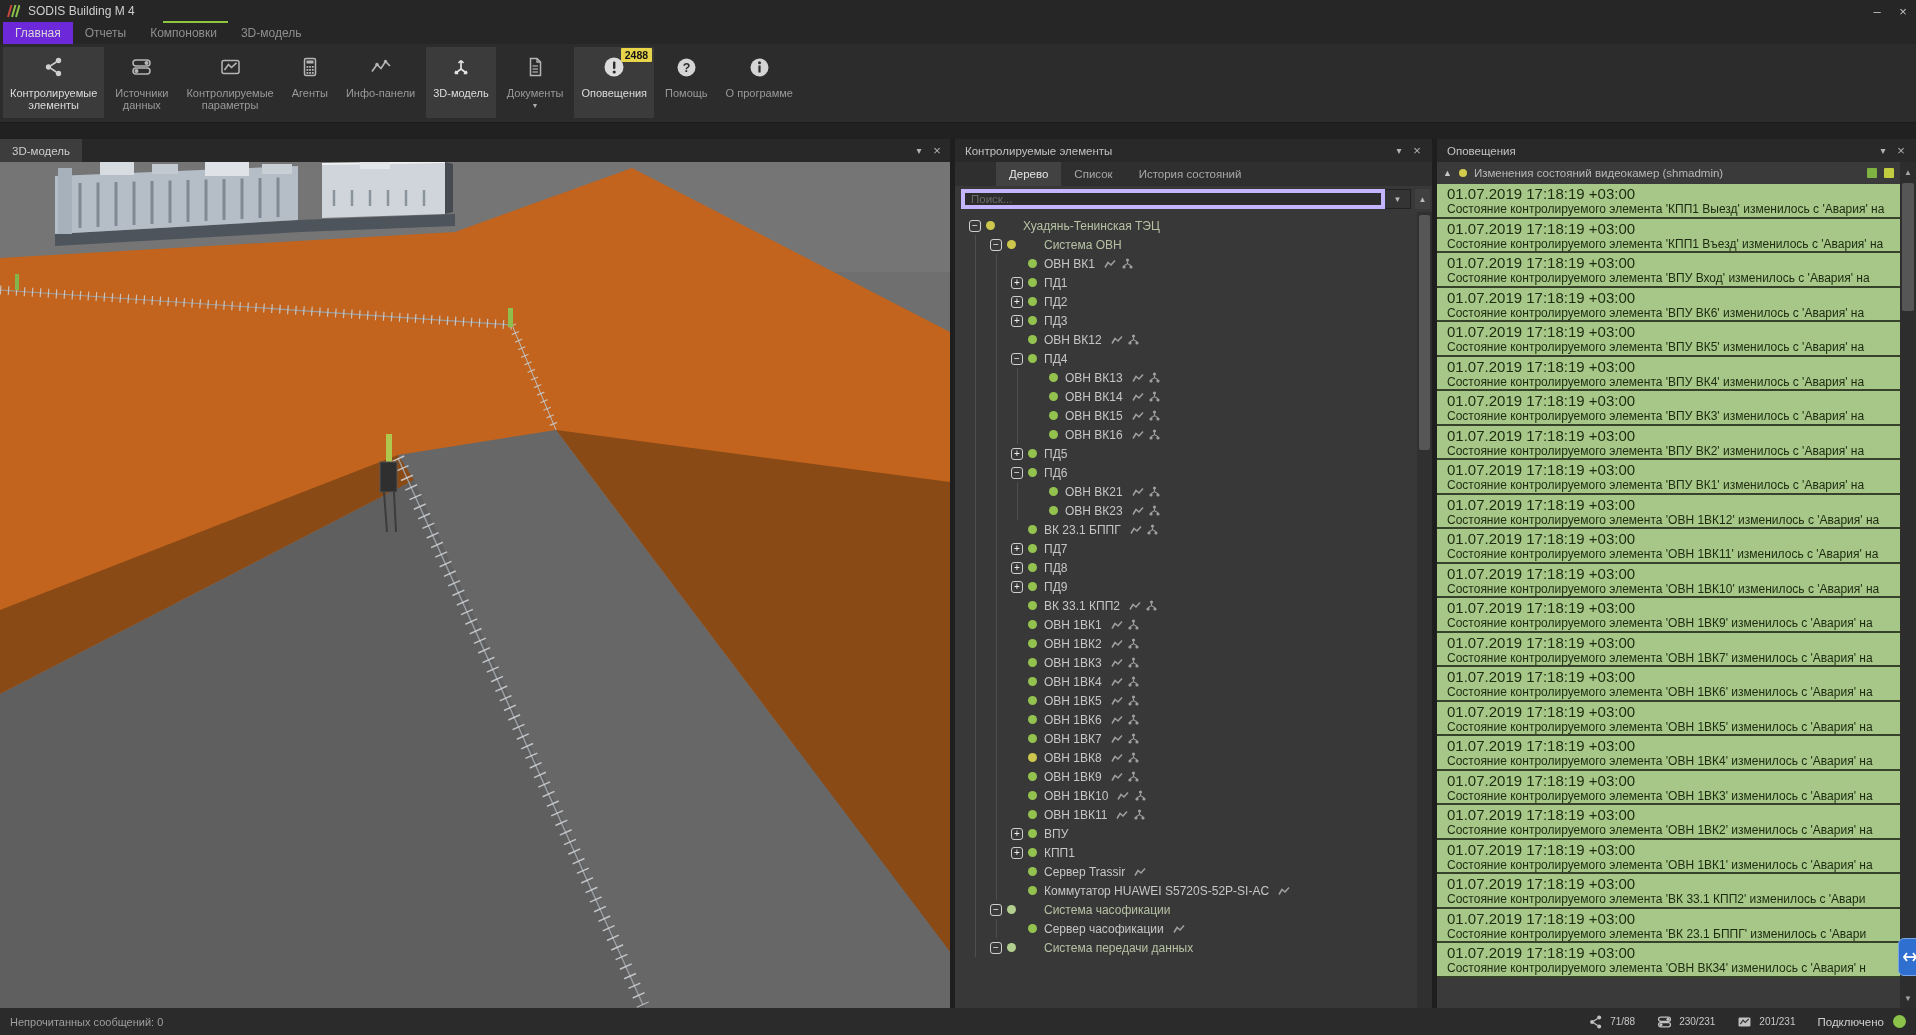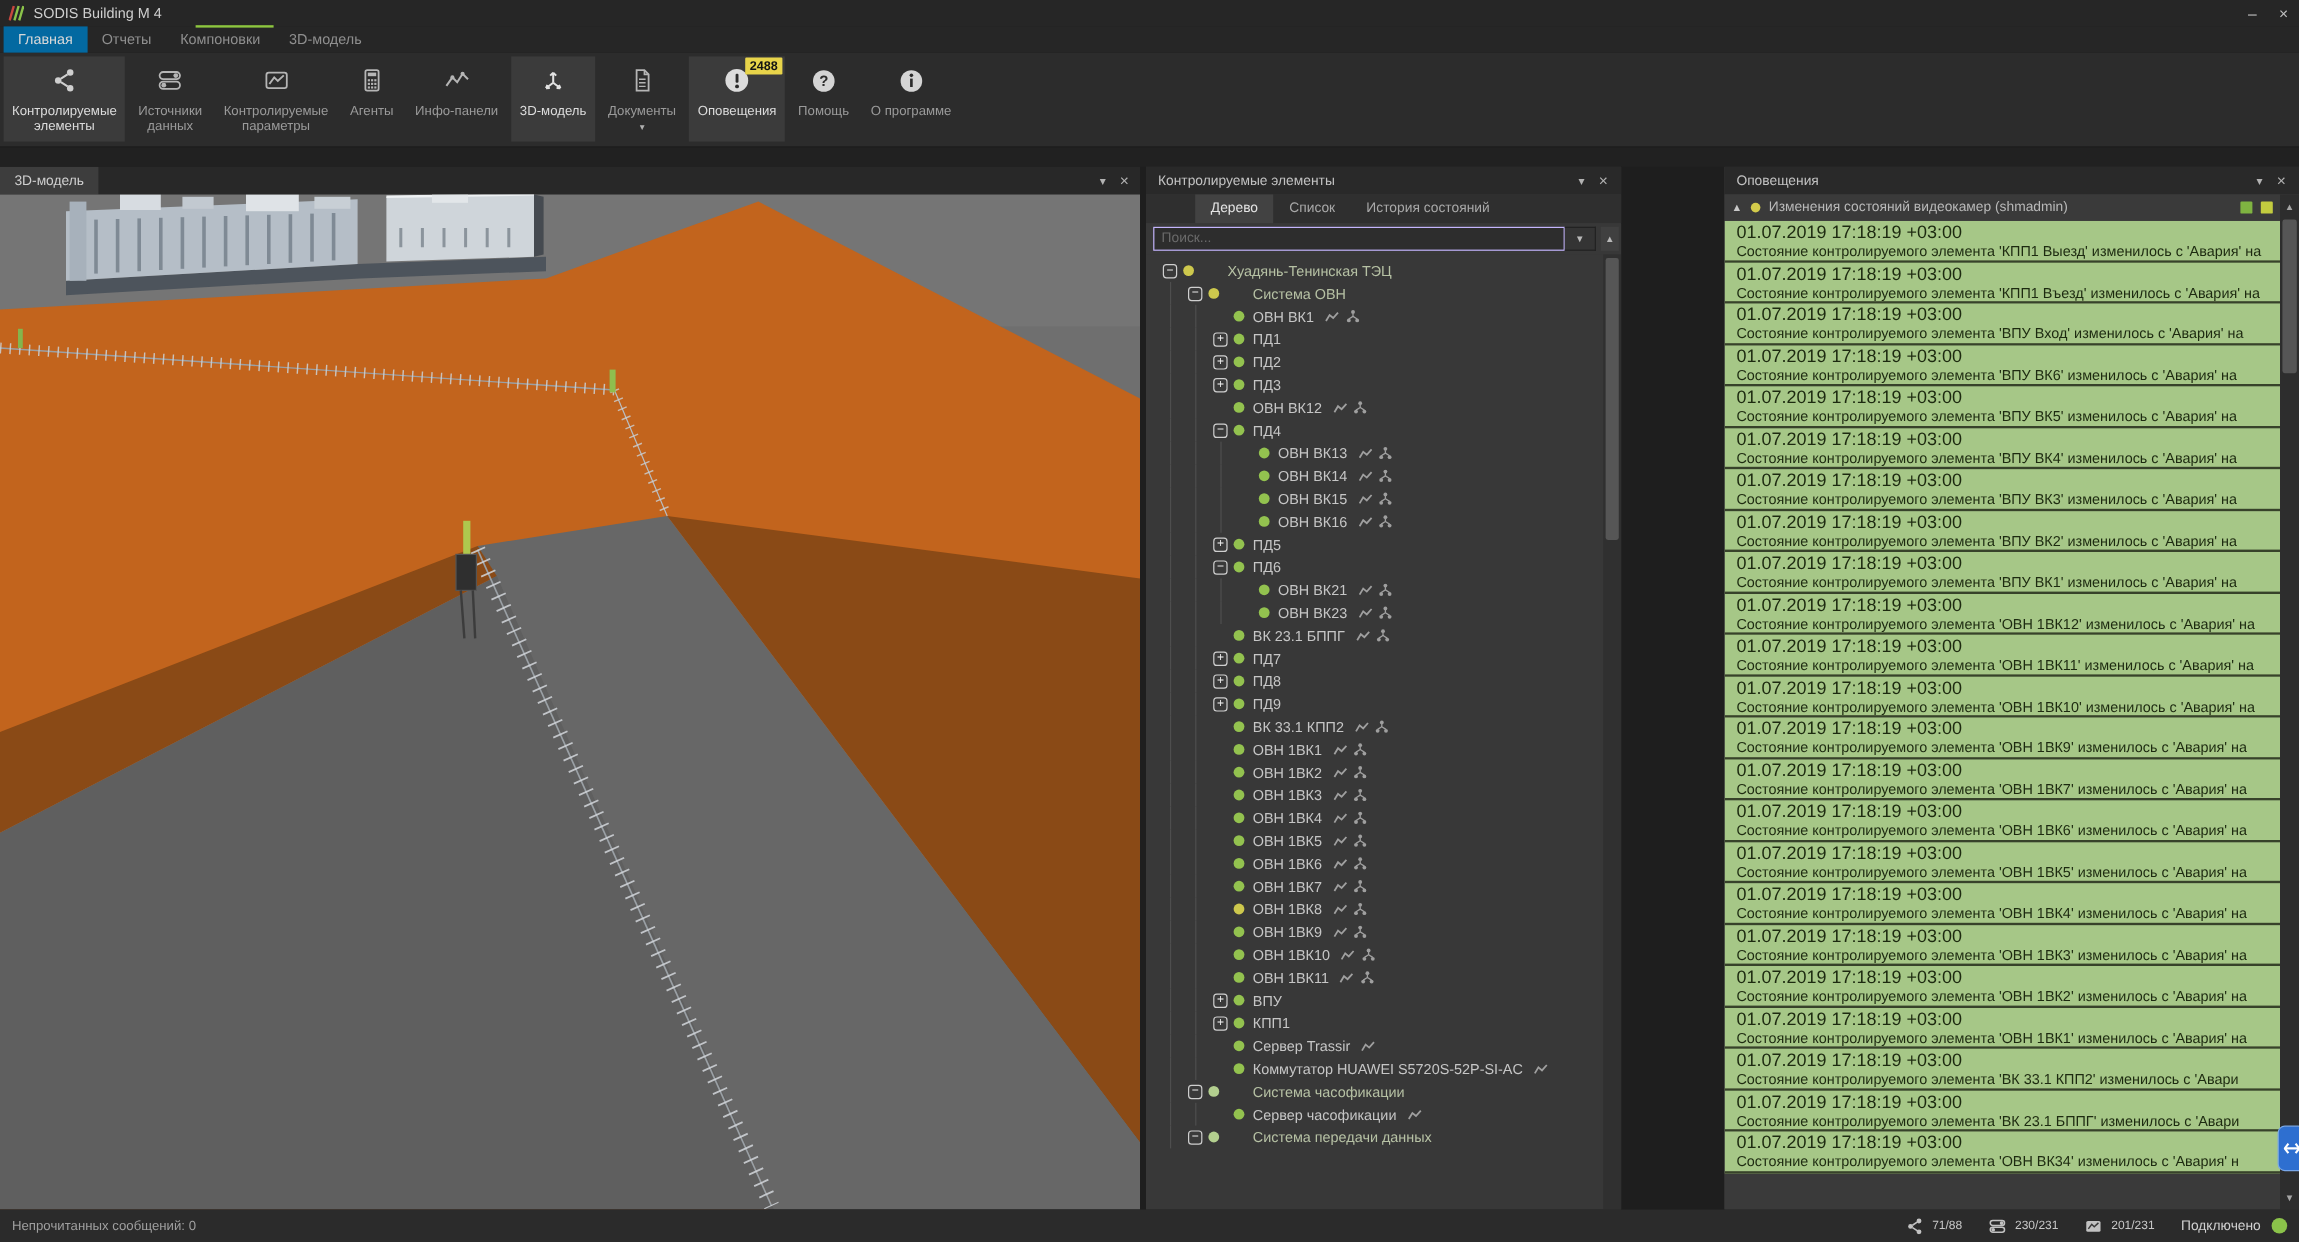--- a/index.html
+++ b/index.html
@@ -15,57 +15,57 @@
   .winbtns { position:absolute; right:0; top:0; height:22px; display:flex; }
   .winbtn { width:26px; height:22px; color:#c0c0c0; font-size:13px; display:flex;
     align-items:center; justify-content:center; }
   .accentline { position:absolute; top:21px; left:163px; width:65px; height:2px; z-index:4; }
 
   
   .menubar { position:absolute; top:22px; left:0; right:0; height:22px; background:#262626;
     display:flex; align-items:stretch; padding-left:3px; }
   #menu-tabs { display:flex; }
   .mtab { padding:0 12px; display:flex; align-items:center; font-size:12px; color:#8f8f8f; }
-  .mtab.active { background:#0369a1; color:#d8d8d8; }
+  .mtab.active { background:#6d28d9; color:#d8d8d8; }
 
   
   .ribbon { position:absolute; top:44px; left:0; right:0; height:79px; background:#2c2c2c;
     border-bottom:1px solid #1a1a1a; display:flex; align-items:stretch; padding:3px 0 4px 3px; }
   .rbtn { margin-right:4px; display:flex; flex-direction:column; align-items:center;
     padding:5px 7px 0 7px; position:relative; color:#9a9a9a; min-width:42px; }
   .rbtn.active { background:#3b3b3b; color:#dcdcdc; }
   .ric { height:30px; display:flex; align-items:center; justify-content:center; }
   .rlabel { font-size:11px; line-height:12px; text-align:center; margin-top:5px; white-space:nowrap; }
   .ddv { font-size:8px; color:#b0b0b0; margin-top:2px; }
   .badge { position:absolute; top:1px; right:2px; background:#e8d44a; color:#141414;
     font-size:10.5px; font-weight:bold; padding:1px 4px; border-radius:1px; }
 
   
   .main { position:absolute; top:139px; bottom:27px; left:0; right:0; background:#1e1e1e; }
   .panel { position:absolute; top:0; bottom:0; overflow:hidden; }
   .p-left { left:0; width:950px; background:#2a2a2a; }
-  .p-mid  { left:955px; width:396px; background:#383838; }
+  .p-mid  { left:955px; width:477px; background:#383838; }
   .p-right{ left:1437px; width:479px; background:#3a3a3a; }
 
   .phead { height:23px; display:flex; align-items:center; background:#292929; color:#c2c2c2;
     font-size:11.5px; padding:0 6px 0 10px; }
   .phbtn { width:18px; text-align:center; color:#b2b2b2; font-size:10px; }
   .phbtn.x { font-size:13px; }
   .pheadL { height:23px; display:flex; align-items:center; background:#282828; padding-right:4px; }
   .vtab { height:23px; padding:0 12px; background:#3d3d3d; display:flex; align-items:center;
     color:#cfcfcf; font-size:11.5px; }
 
   #scene { display:block; }
 
   .ptabs { height:24px; display:flex; background:#2f2f2f; }
   .ptab { padding:0 13px; display:flex; align-items:center; font-size:11.5px; color:#a8a8a8; }
   .ptab.active { background:#424242; color:#e4e4e4;margin-left:41px; }
 
   .searchrow { height:26px; display:flex; align-items:center; padding:3px 2px 3px 6px; background:#383838; }
-  .searchbox { flex:1; height:20px; background:#2d2d2d; border:1px solid #c4b5fd; display:flex; align-items:center; }
+  .searchbox { flex:1; height:20px; background:#2d2d2d; border:4px solid #c4b5fd; display:flex; align-items:center; }
   .searchbox input { width:100%; background:transparent; border:none; outline:none; color:#bbb;
     font-size:11.5px; padding:0 6px; font-family:"Liberation Sans",sans-serif; }
   .searchbox input::placeholder { color:#6a6a6a; }
   .filterbtn { width:26px; height:20px; background:#343434; border:1px solid #222; border-left:none;
     color:#b9b9b9; font-size:8px; display:flex; align-items:center; justify-content:center; }
   .scrolltop { width:15px; height:20px; margin-left:4px; background:#404040; color:#b9b9b9;
     font-size:8px; display:flex; align-items:center; justify-content:center; }
 
   .treewrap { position:absolute; top:73px; bottom:0; left:0; right:15px; overflow:hidden; padding-top:4px; }
   .trow { height:19px; display:flex; align-items:center; padding-left:14px; font-size:12px;

